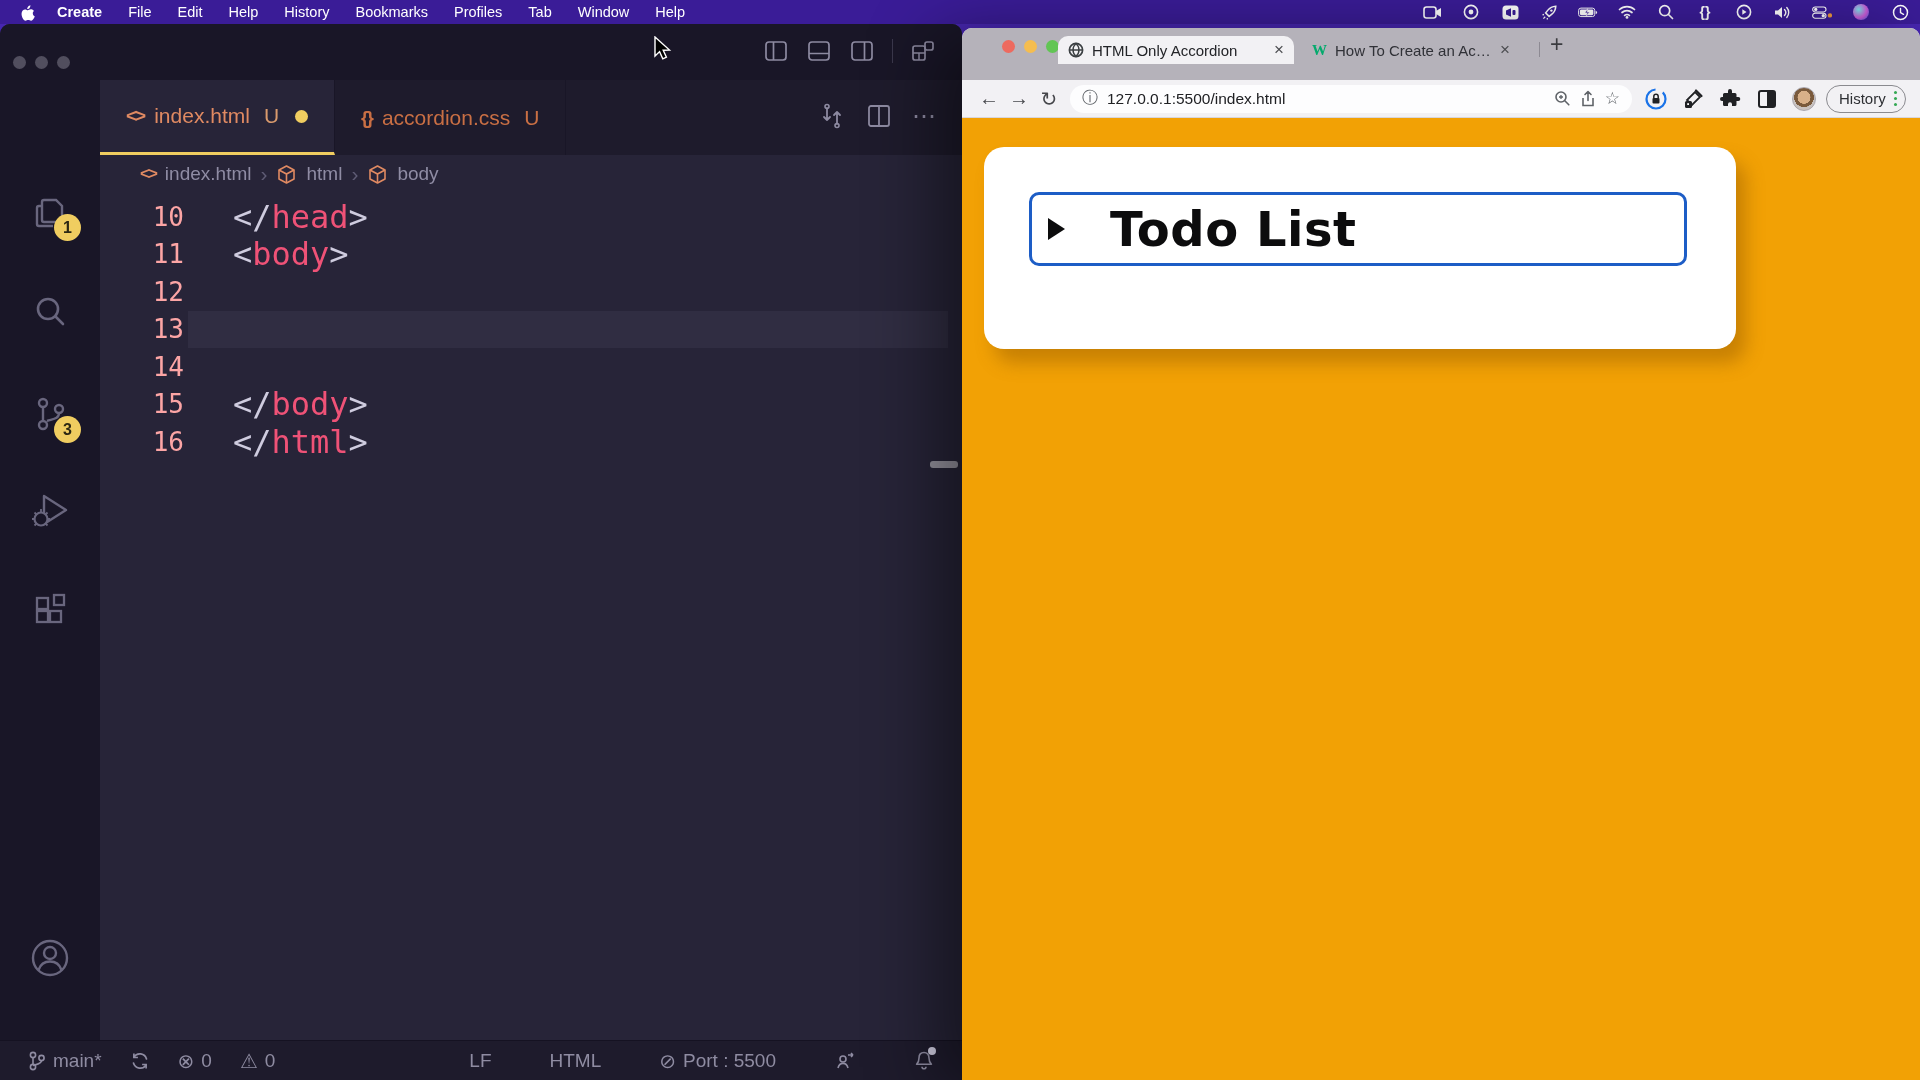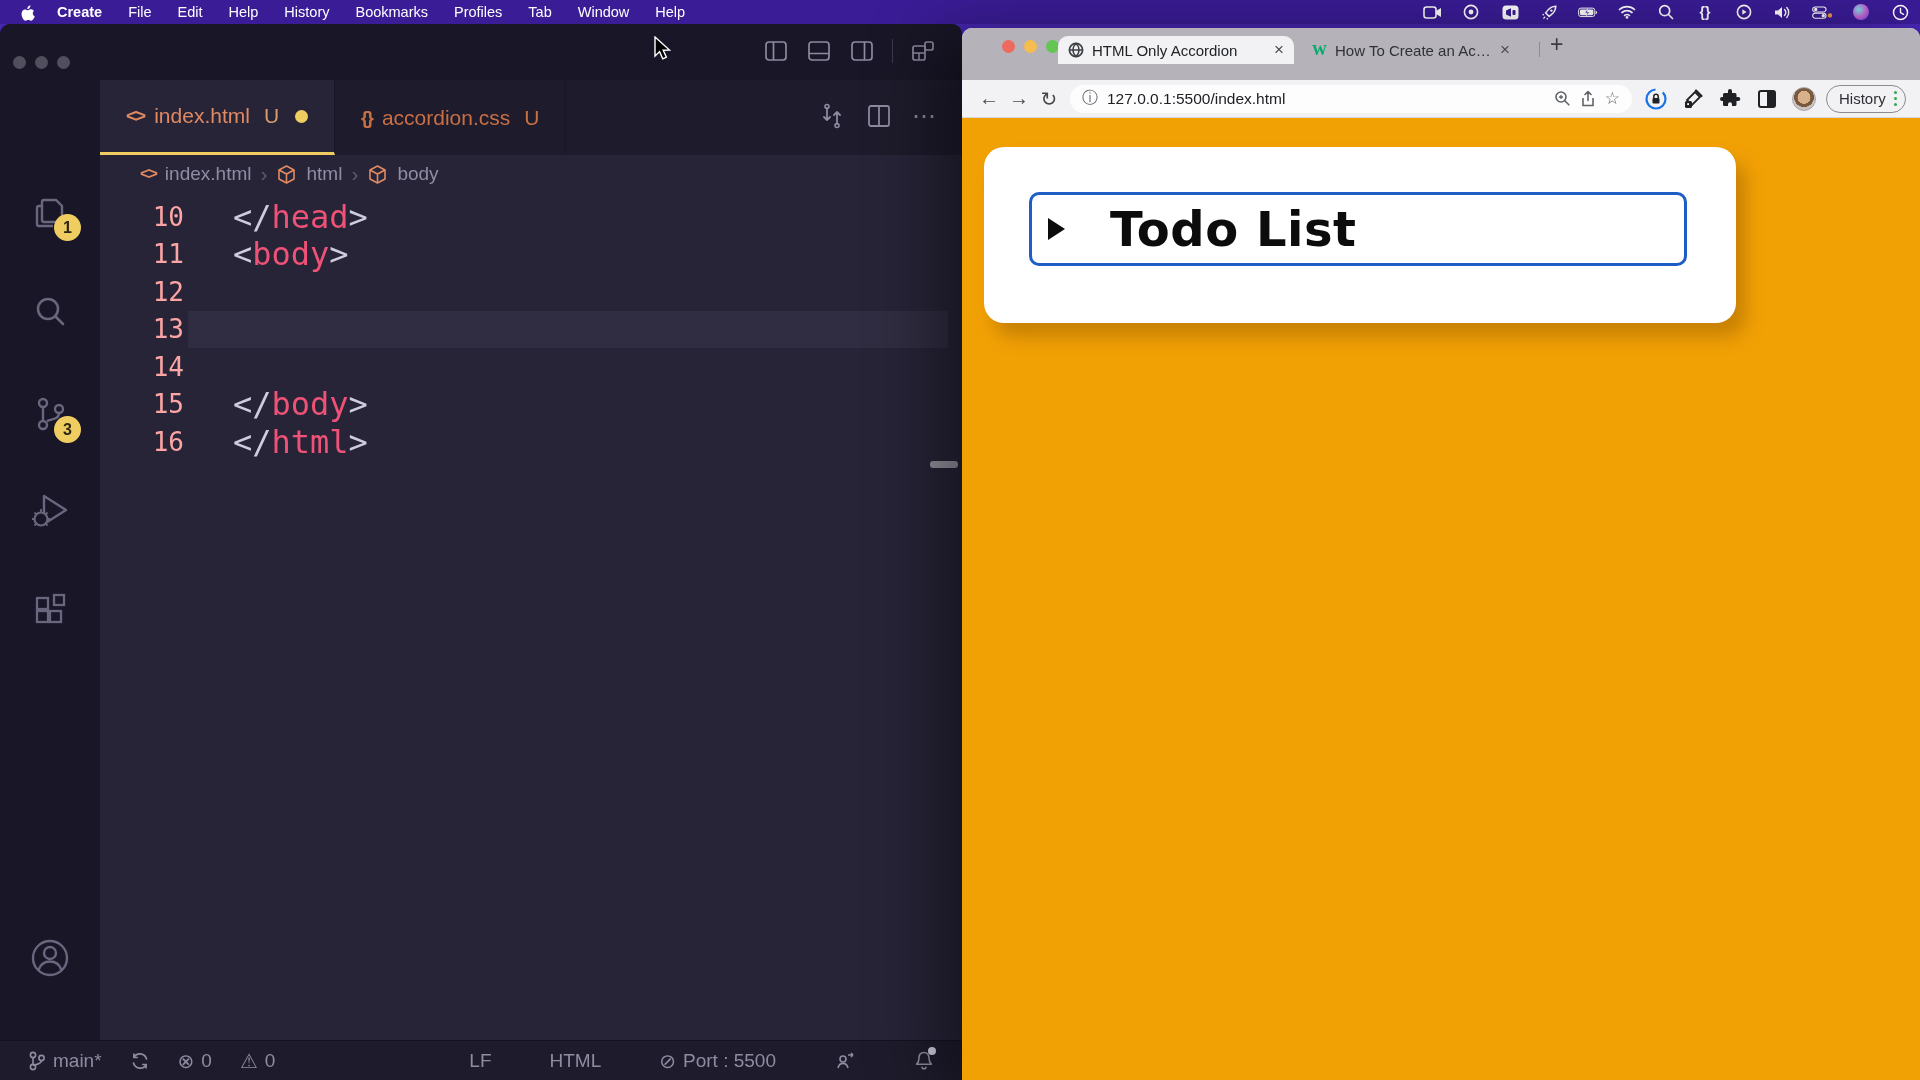--- a/index.html
+++ b/index.html
@@ -95,21 +95,21 @@
   .urlpill .pic { color:#5f6368; display:flex; }
   .urlpill .star { font-size:17px; color:#5f6368; }
   .ext-ics { display:flex; align-items:center; gap:13px; margin-left:12px; }
   .ext-ics .ic { display:flex; align-items:center; justify-content:center; width:24px; height:24px; }
   .avatar { width:24px; height:24px; border-radius:50%; background:radial-gradient(circle at 50% 42%, #d8b089 0 38%, #7a5a3c 39% 58%, #c9c2bf 59%); border:1px solid #aaa7ae; }
   .updatebtn { margin-left:10px; height:28px; border:1.5px solid #8a8a8f; border-radius:14px; display:flex; align-items:center; padding:0 8px 0 12px; gap:8px; color:#2e2f33; font-size:15px; }
   .updots { display:flex; flex-direction:column; gap:2.5px; }
   .updots i { width:3.5px; height:3.5px; border-radius:50%; background:#34a853; }
 
   .page { flex:1; background:#f2a105; position:relative; }
-  .card { position:absolute; left:22px; top:29px; width:752px; height:176px; background:#fff; border-radius:20px;
+  .card { position:absolute; left:22px; top:29px; width:752px; height:202px; background:#fff; border-radius:20px;
     box-shadow:10px 14px 18px rgba(120,70,0,.35); }
   .acc { position:absolute; left:45px; top:45px; width:658px; height:74px; border:3.5px solid #1d5dc6; border-radius:10px;
     display:flex; align-items:center; padding-left:16px; background:#fff; }
   .acc .marker { width:0; height:0; border-left:17px solid #0c0c0d; border-top:11px solid transparent; border-bottom:11px solid transparent; }
   .acc .t { margin-left:45px; font-size:48px; font-weight:bold; color:#0c0c0d; letter-spacing:0.5px;
     font-family:"DejaVu Sans", sans-serif; }
 
   .cursor { position:absolute; left:653px; top:36px; }
   svg { display:block; }
 </style>

